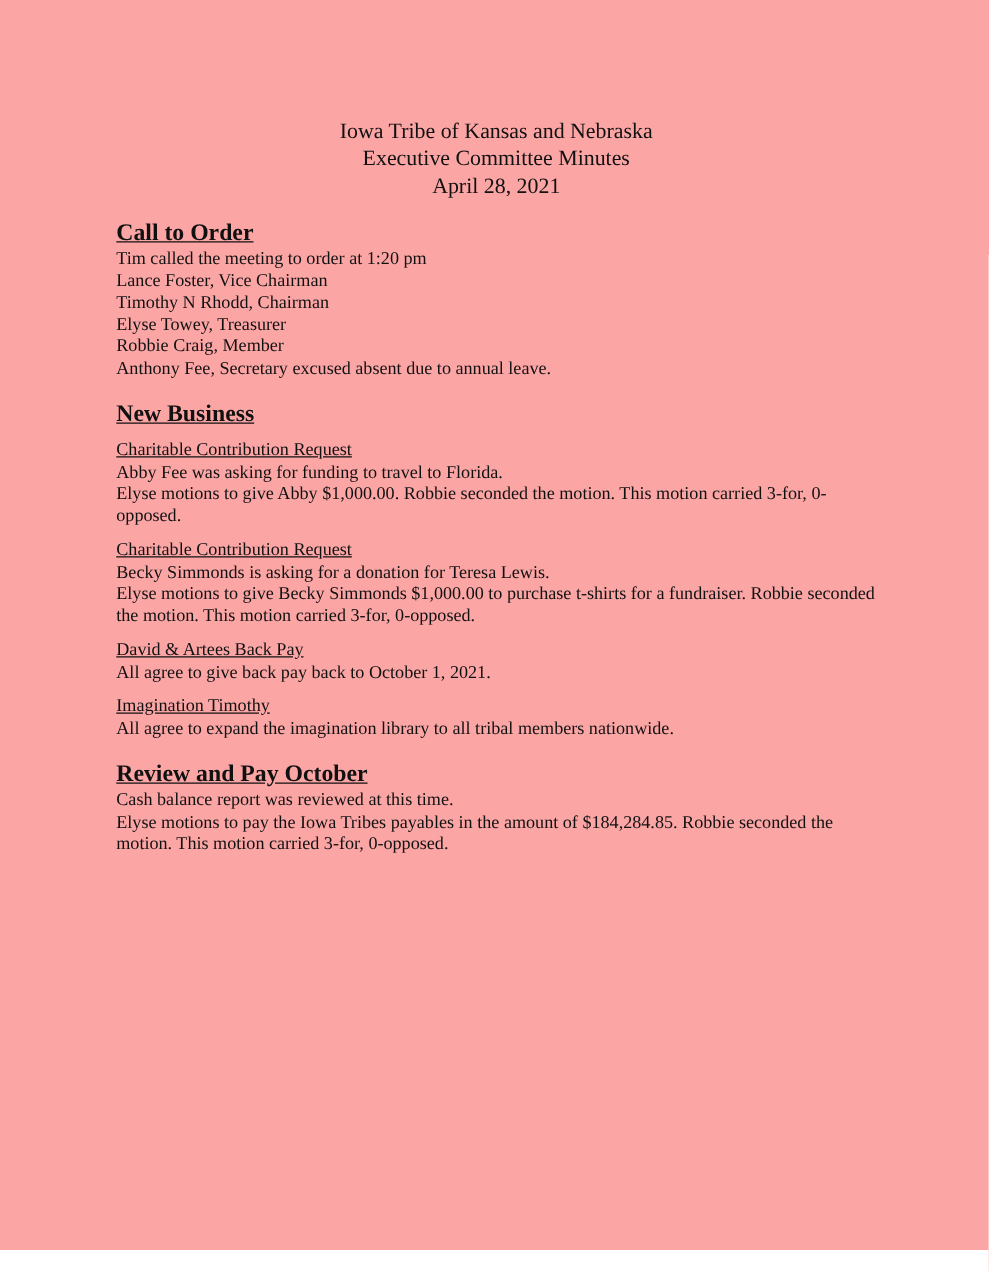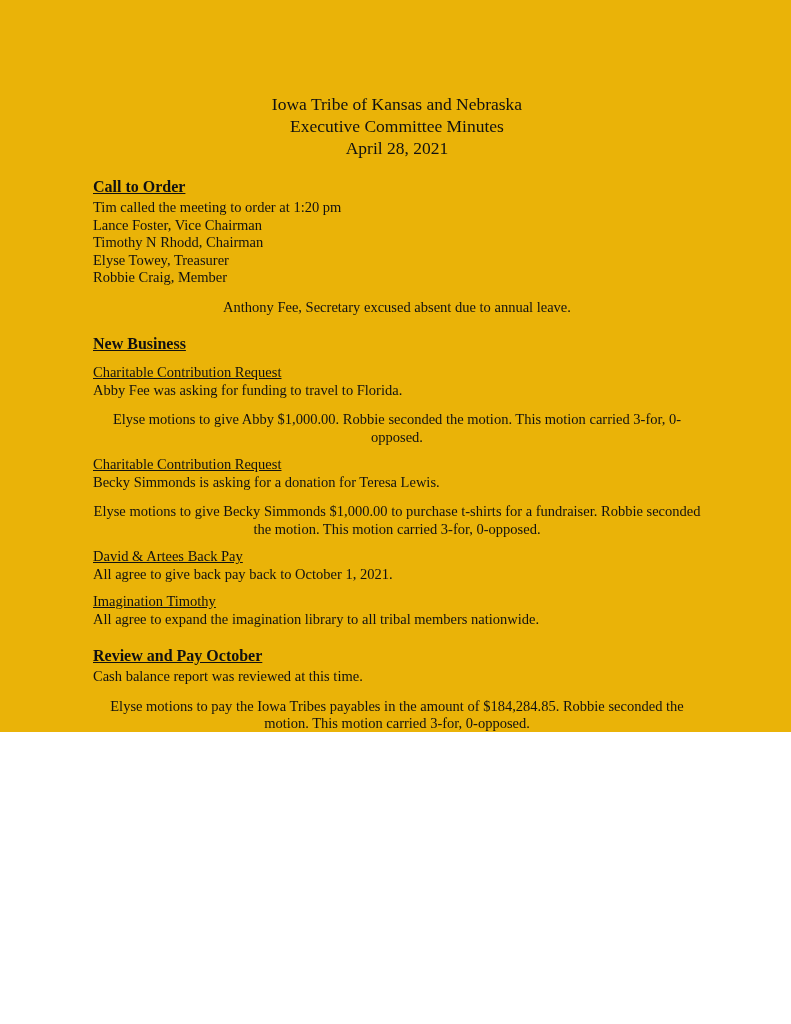--- a/index.html
+++ b/index.html
@@ -3,55 +3,54 @@
 <meta charset="utf-8">
 <style>
   html, body {
     margin: 0;
     padding: 0;
     background: #ffffff;
   }
   .page {
     position: relative;
     width: 791px;
-    height: 732px;
+    height: 1000px;
     box-sizing: border-box;
-    background: #eab308;
+    background: #fca5a5;
     padding: 93px 90px 40px 93px;
     font-family: "Liberation Serif", "DejaVu Serif", serif;
     color: #111111;
     font-size: 14.5px;
     line-height: 17.5px;
     overflow: hidden;
   }
   .doc-header {
     text-align: center;
   }
   .doc-header p {
     margin: 0;
     font-size: 17.5px;
     line-height: 22px;
   }
   h2.major-heading {
     margin: 18px 0 2px 0;
-    font-size: 16px;
+    font-size: 19px;
     line-height: 20px;
     font-weight: bold;
     text-decoration: underline;
   }
   p {
     margin: 0;
   }
   .subheading {
     margin-top: 10px;
     text-decoration: underline;
   }
   .gap-top {
-    margin-top: 12px;
-    text-align: center;
+    margin-top: 0;
   }
 </style>
 </head>
 <body>
 
 <div class="page">
 
   <header class="doc-header">
     <p>Iowa Tribe of Kansas and Nebraska</p>
     <p>Executive Committee Minutes</p>

